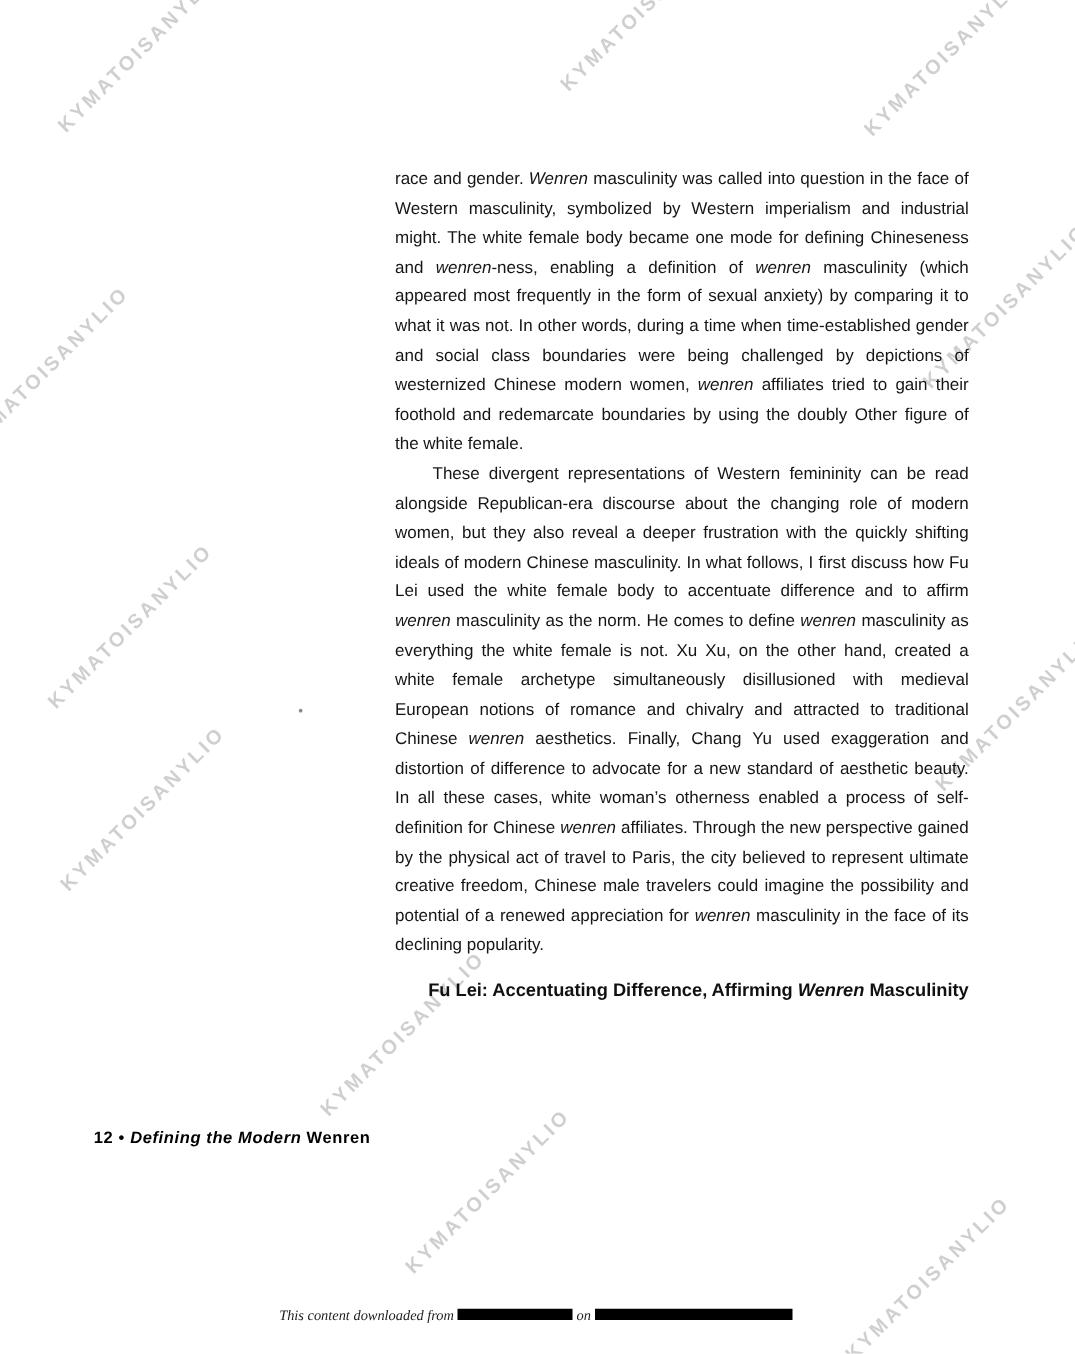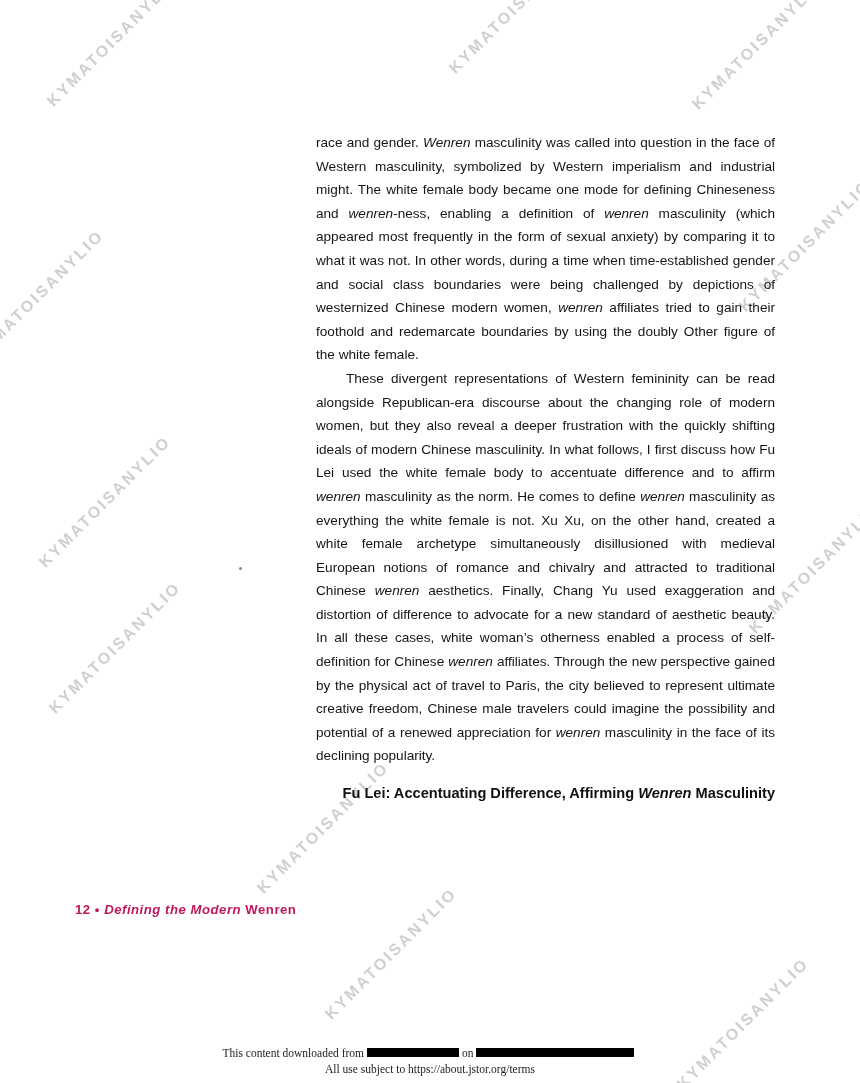--- a/index.html
+++ b/index.html
@@ -49,36 +49,37 @@
     color: #111;
   }
 
   
   .running-footer {
     position: absolute;
     left: 75px;
     top: 902px;
     font-size: 13.2px;
     font-weight: 700;
-    color: #be185d;
+    color: #000000;
     letter-spacing: 0.5px;
   }
   .running-footer .italic { font-style: italic; }
 
   
   .jstor {
     position: absolute;
     left: 0;
     right: 0;
     top: 1045px;
     text-align: center;
     font-family: "Liberation Serif", serif;
     font-size: 11.5px;
     color: #1c1c1c;
     line-height: 16px;
+    font-style: italic;
   }
   .redact {
     display: inline-block;
     background: #000;
     height: 9px;
     margin: 0 3px;
   }
   .redact.ip { width: 92px; }
   .redact.date { width: 158px; }
 
@@ -121,16 +122,15 @@
     <span>12</span>
     <span>•</span>
     <span class="italic">Defining the Modern</span>
     <span>Wenren</span>
   </div>
 
   <div class="jstor">
     <div>
       <span>This content downloaded from</span><span class="redact ip"></span><span>on</span><span class="redact date"></span>
     </div>
-    <div>All use subject to https://about.jstor.org/terms</div>
   </div>
 
 </div>
 
 </body></html>

